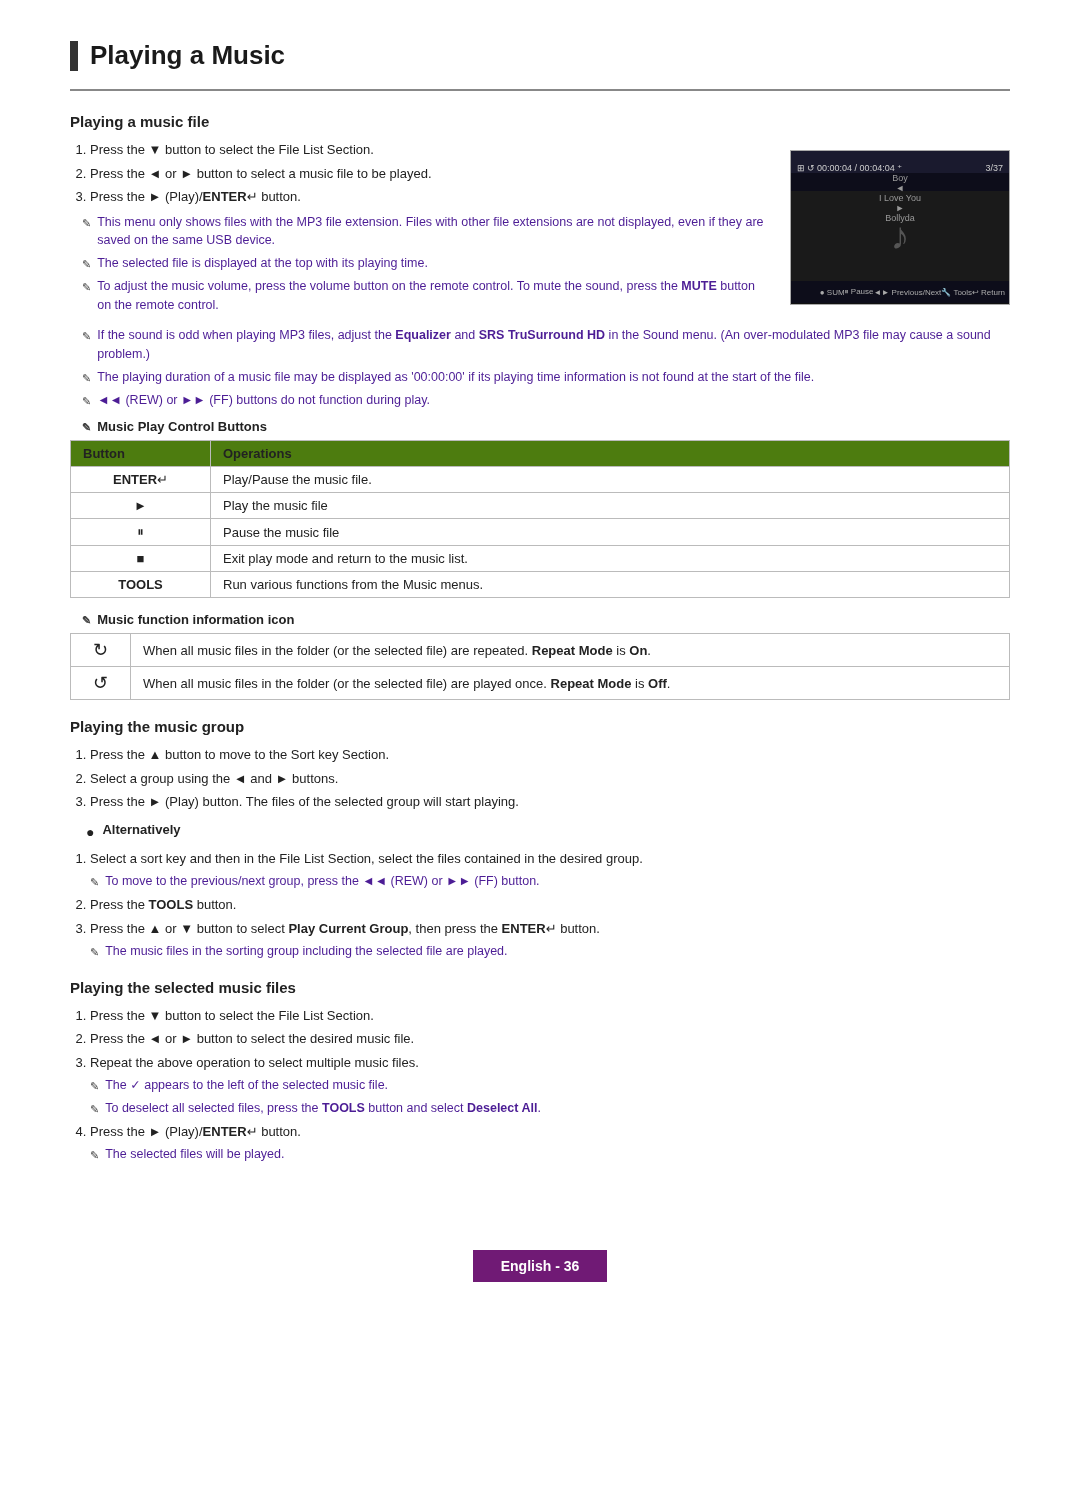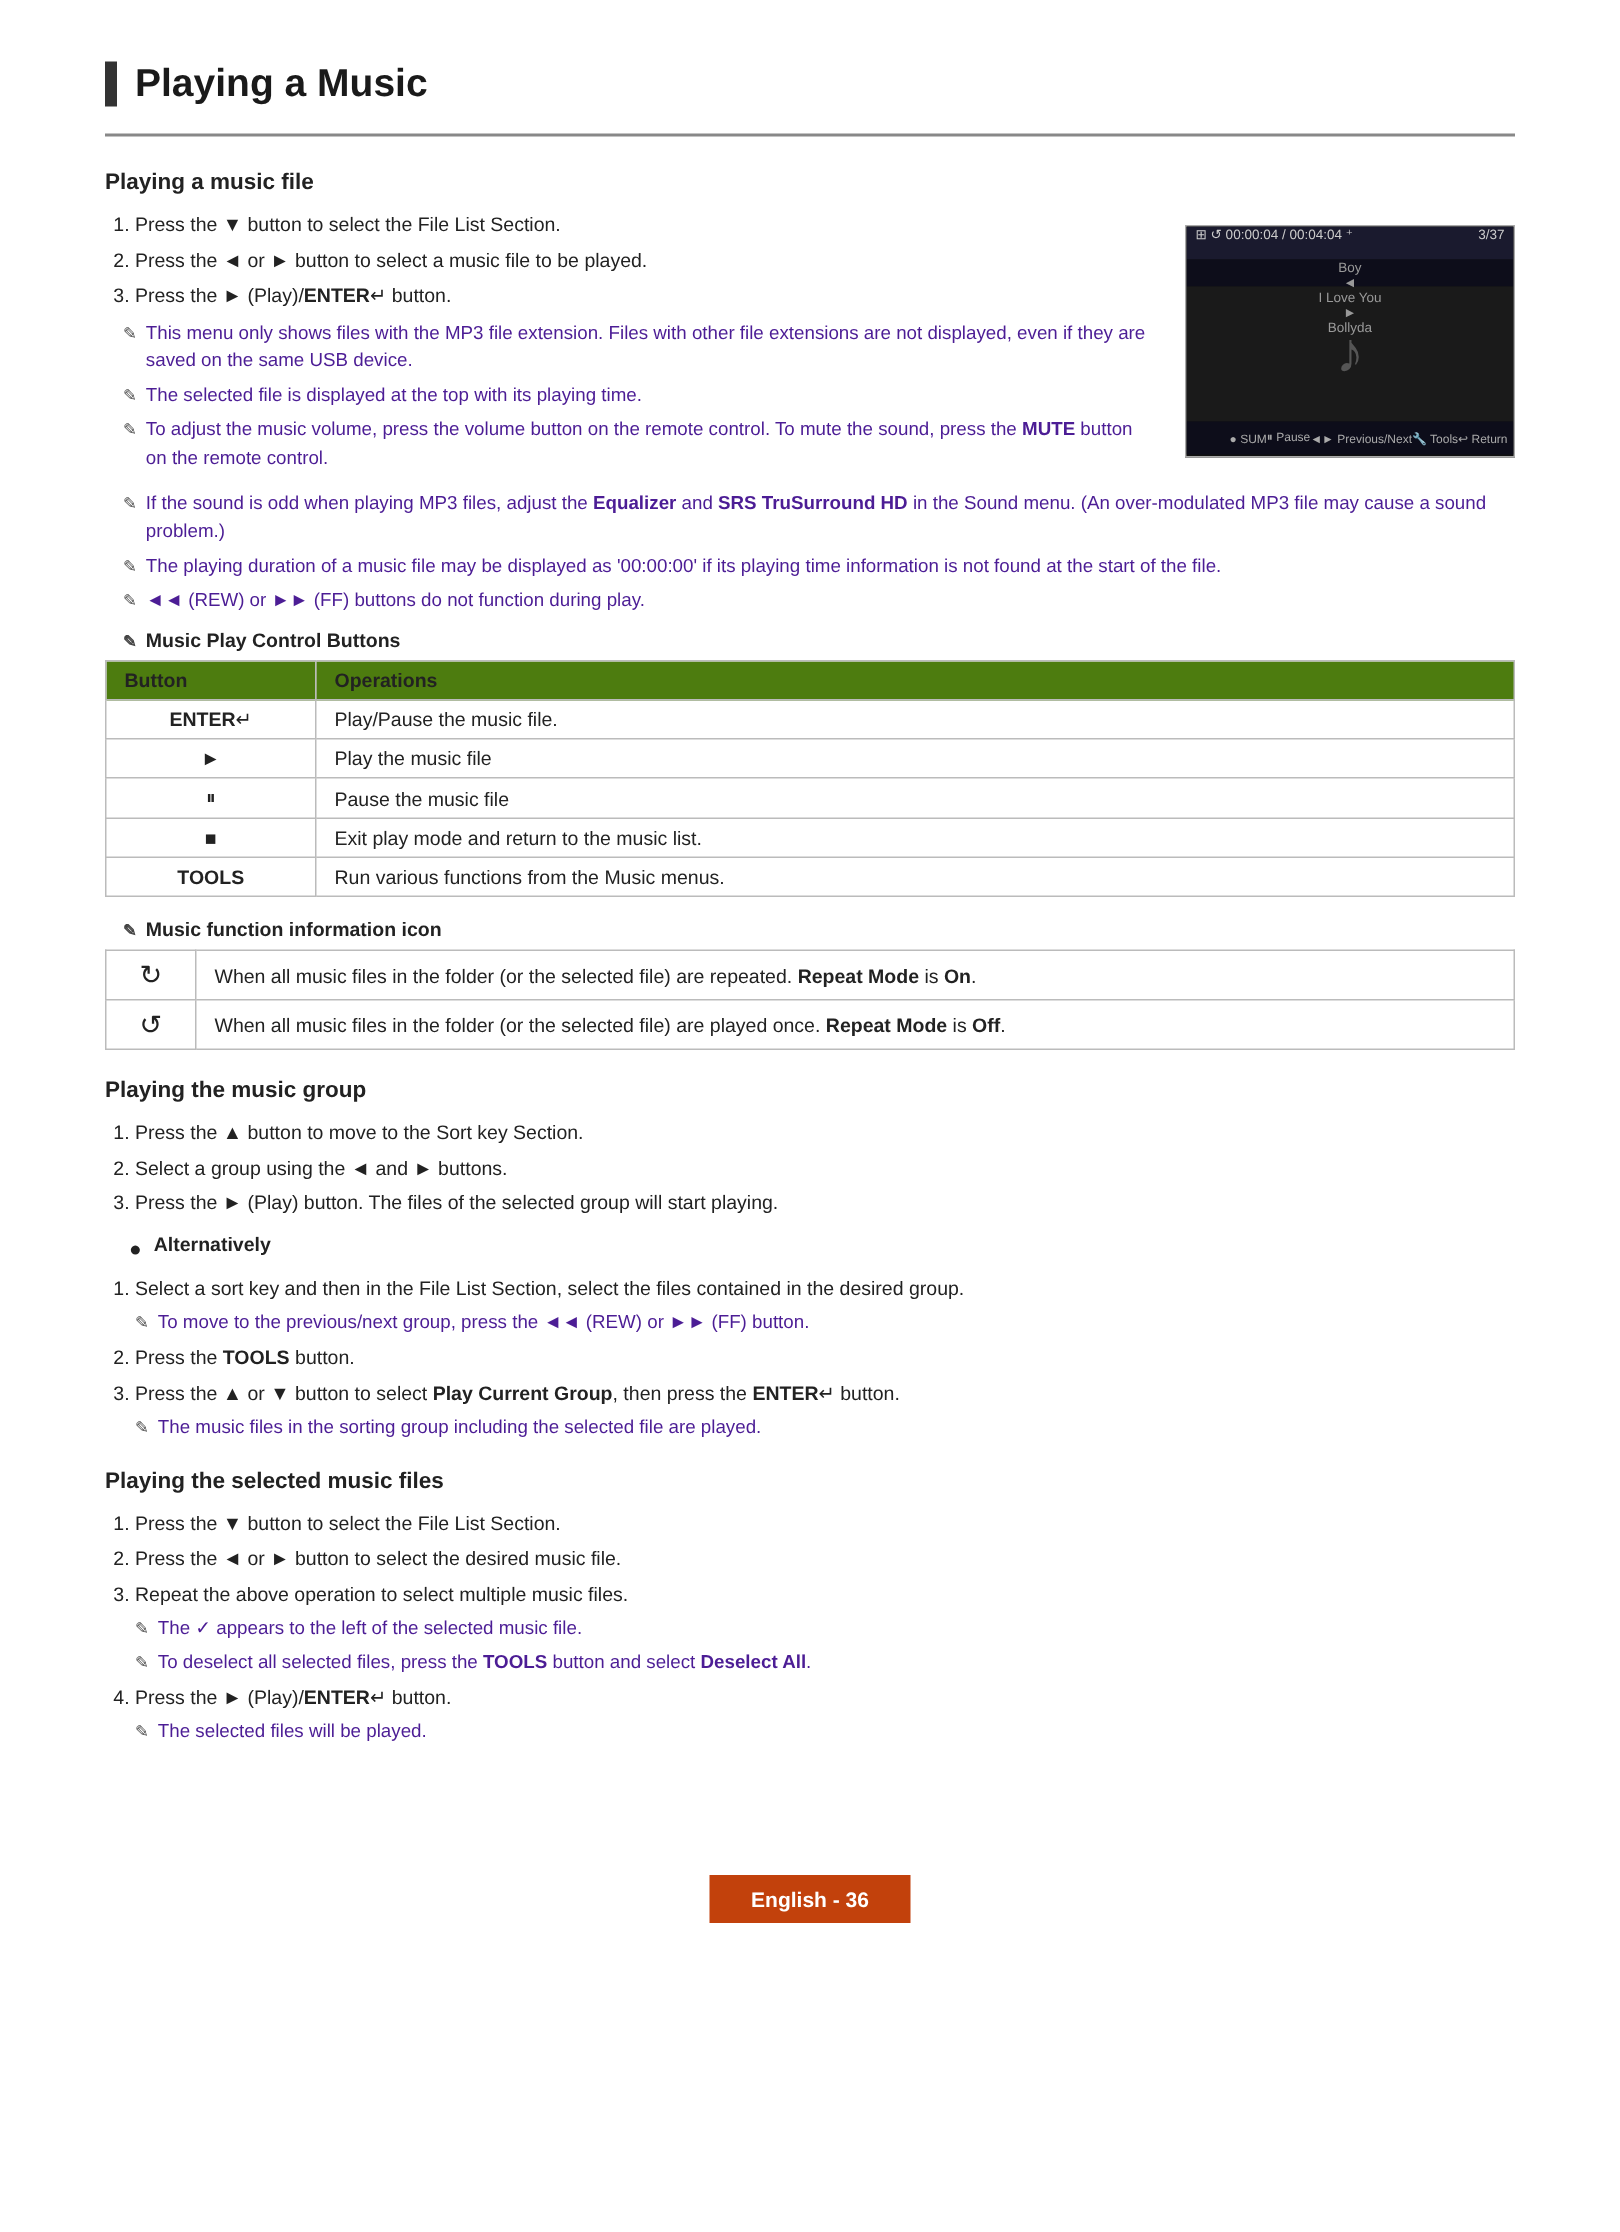--- a/index.html
+++ b/index.html
@@ -58,21 +58,21 @@
       flex-shrink: 0;
       position: relative;
       overflow: hidden;
       margin-top: 10px;
     }
 
     .screenshot-box .top-bar {
       background: #1a1a2e;
       height: 22px;
       display: flex;
-      align-items: flex-start;
+      align-items: flex-end;
       justify-content: space-between;
       padding: 0 6px;
       font-size: 9px;
       color: #ccc;
     }
     .screenshot-box .nav-bar {
       background: #0d0d1a;
       height: 18px;
       display: flex;
       align-items: center;
@@ -191,21 +191,21 @@
       align-items: flex-start;
       margin-bottom: 4px;
       margin-left: 16px;
     }
     .bullet-dot {
       margin-right: 8px;
       font-size: 14px;
       line-height: 1.5;
     }
     .footer-badge {
-      background: #c2410c;
+      background: #701a75;
       color: #fff;
       padding: 8px 28px;
       font-size: 14px;
       font-weight: bold;
     }
 
     .bold { font-weight: bold; }
   </style>
 </head>
 <body>

